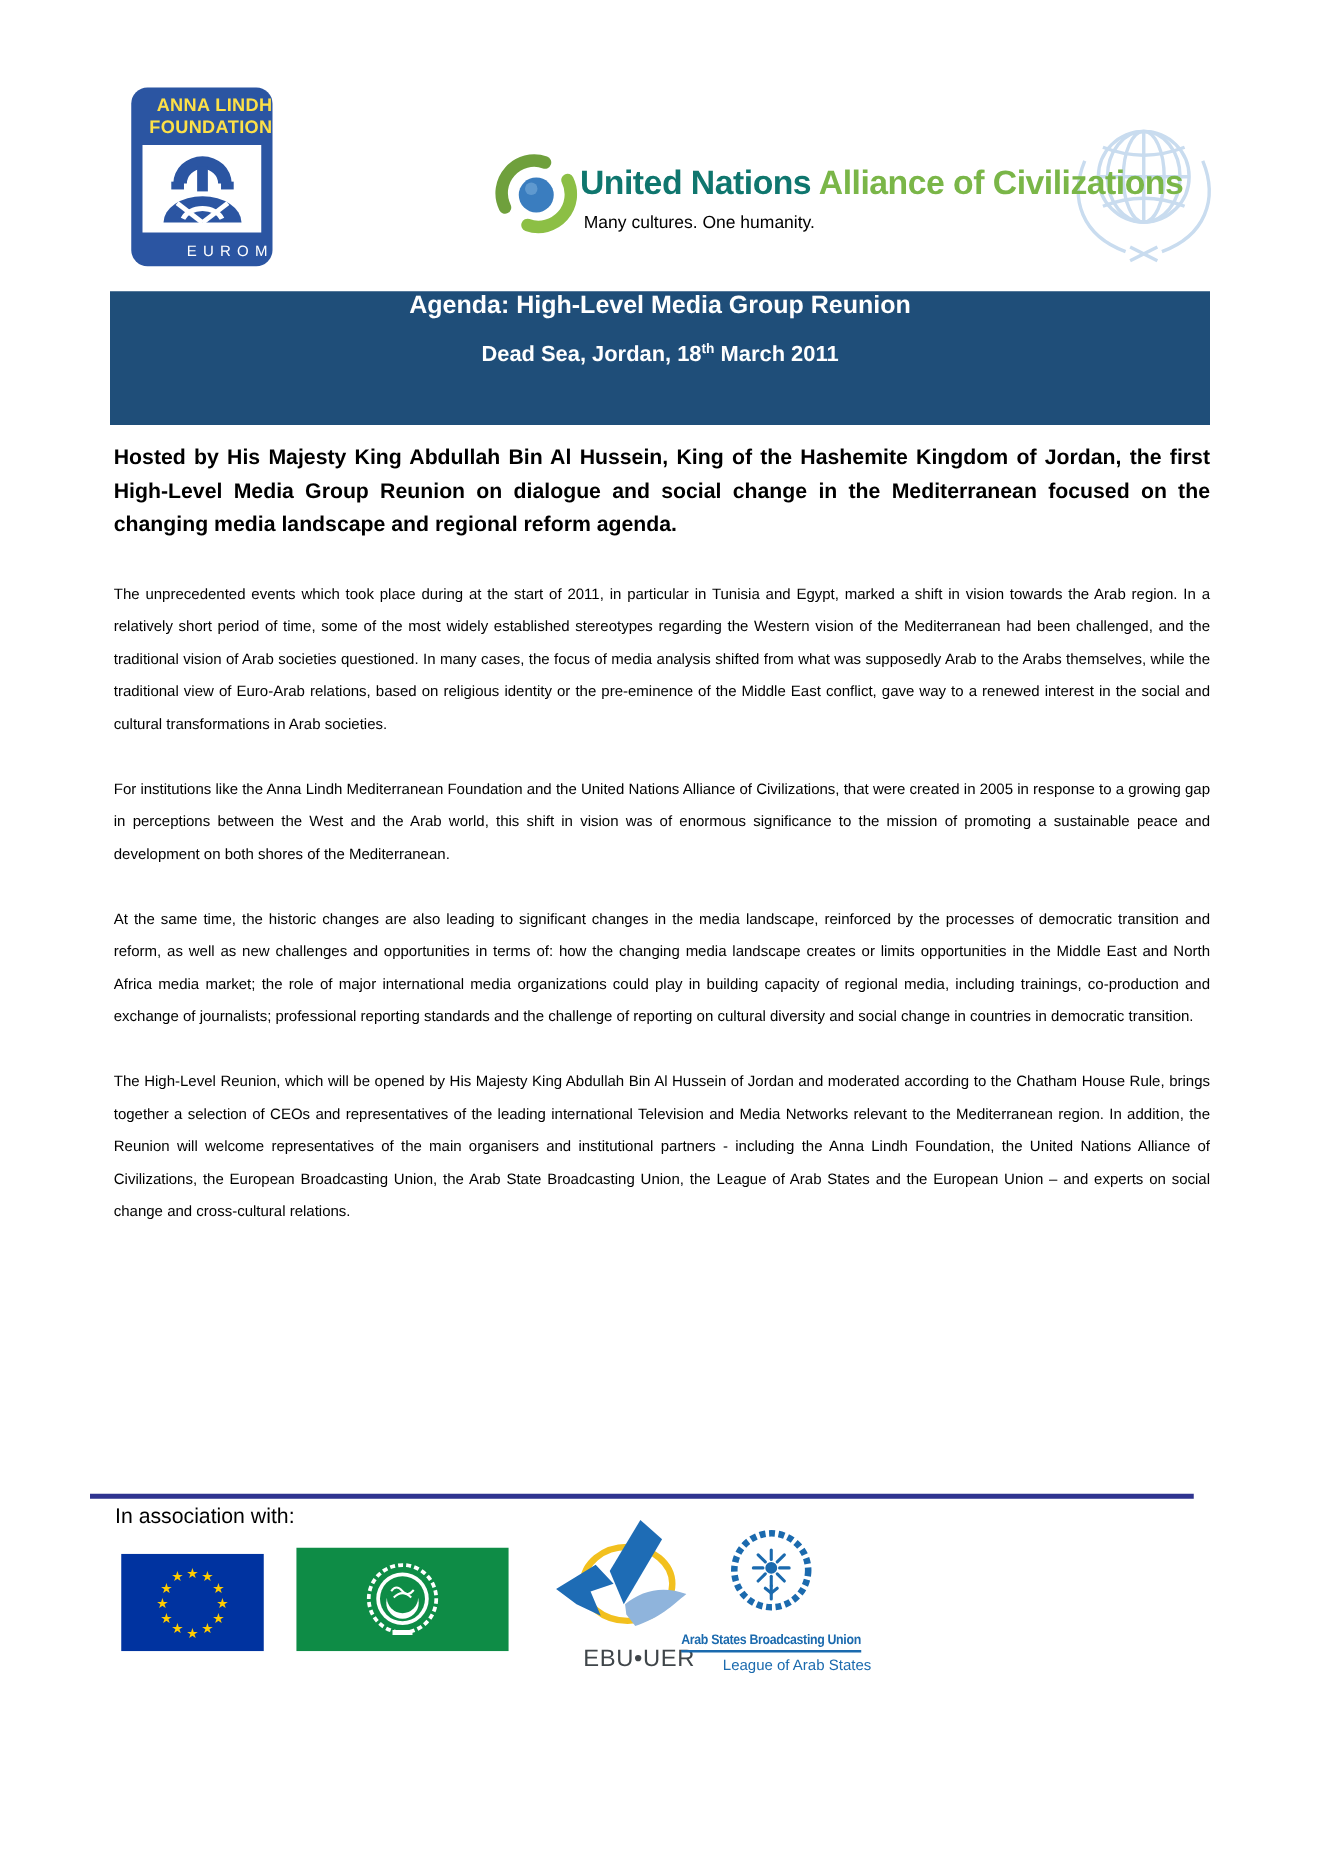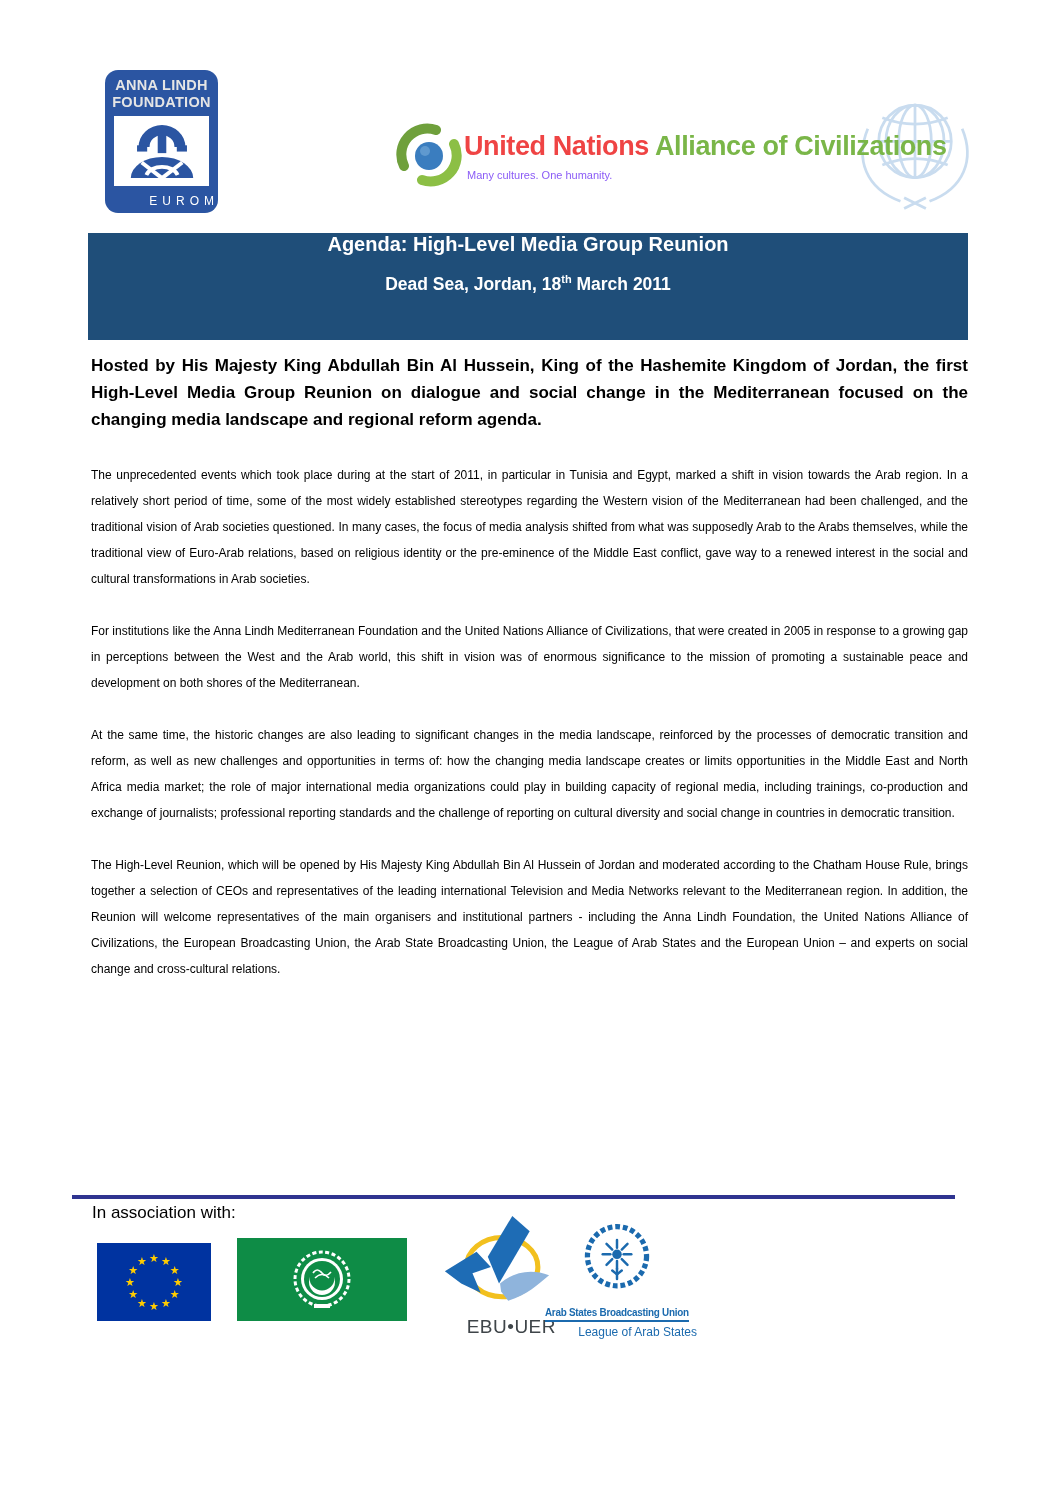--- a/index.html
+++ b/index.html
@@ -2,34 +2,34 @@
 <html><head>
 <meta charset="utf-8">
 <style>
   html,body{margin:0;padding:0;background:#ffffff;}
   .page{position:relative;width:1058px;height:1497px;background:#ffffff;overflow:hidden;
         font-family:"Liberation Sans",sans-serif;color:#000;}
 
   
   .alf{position:absolute;left:105px;top:70px;width:113px;height:143px;background:#2B55A2;
        border-radius:13px;z-index:2;}
-  .alf-name{padding-top:7px;text-align:center;color:#e5e5e5;font-weight:bold;font-size:14.5px;
+  .alf-name{padding-top:7px;text-align:right;color:#fde047;font-weight:bold;font-size:14.5px;
             line-height:17px;letter-spacing:.3px;}
   .alf-box{position:absolute;left:9px;top:46px;width:95px;height:70px;background:#fff;}
   .alf-box svg{display:block;margin:4px auto 0;}
   .alf-euromed{position:absolute;bottom:5px;left:0;width:100%;text-align:center;color:#fff;
                font-size:12px;letter-spacing:5px;padding-left:36px;}
 
   .un-watermark{position:absolute;left:842px;top:96px;width:146px;height:118px;z-index:0;}
   .unaoc-swirl{position:absolute;left:396px;top:122px;width:66px;height:66px;z-index:2;}
   .unaoc-title{position:absolute;left:464px;top:131px;width:520px;font-size:27px;font-weight:bold;
                letter-spacing:-0.4px;z-index:1;white-space:nowrap;}
-  .unaoc-blue{color:#ef4444;}
+  .unaoc-blue{color:#0f766e;}
   .unaoc-green{color:#7AB648;}
-  .unaoc-tagline{position:absolute;left:467px;top:169px;font-size:11px;color:#8b5cf6;z-index:1;}
+  .unaoc-tagline{position:absolute;left:467px;top:169px;font-size:14px;color:#000000;z-index:1;}
 
   
   .banner{position:absolute;left:88px;top:233px;width:880px;height:107px;background:#1F4E79;
           color:#fff;text-align:center;z-index:3;}
   .banner-title{font-size:20px;font-weight:bold;}
   .banner-date{margin-top:17px;font-size:17.5px;font-weight:bold;}
   .banner-date sup{font-size:11px;}
 
   
   .content{position:absolute;left:91px;top:352px;width:877px;z-index:1;}

